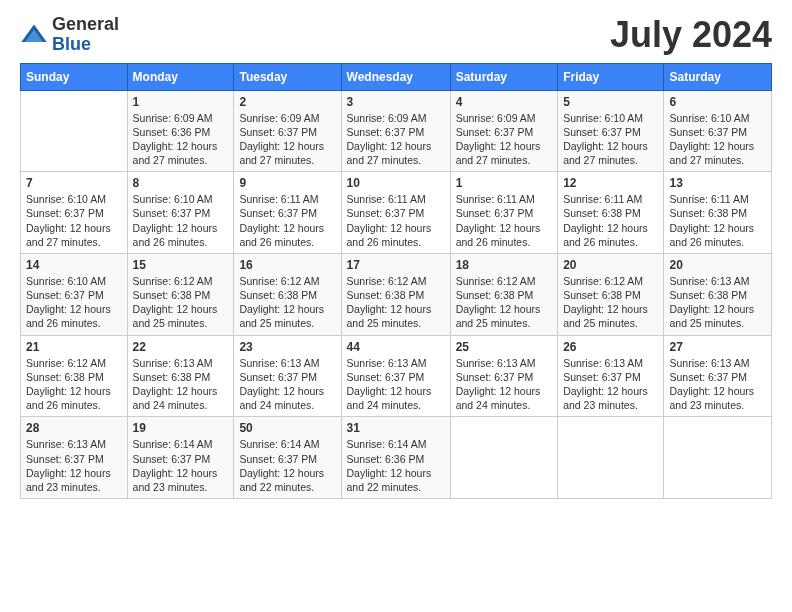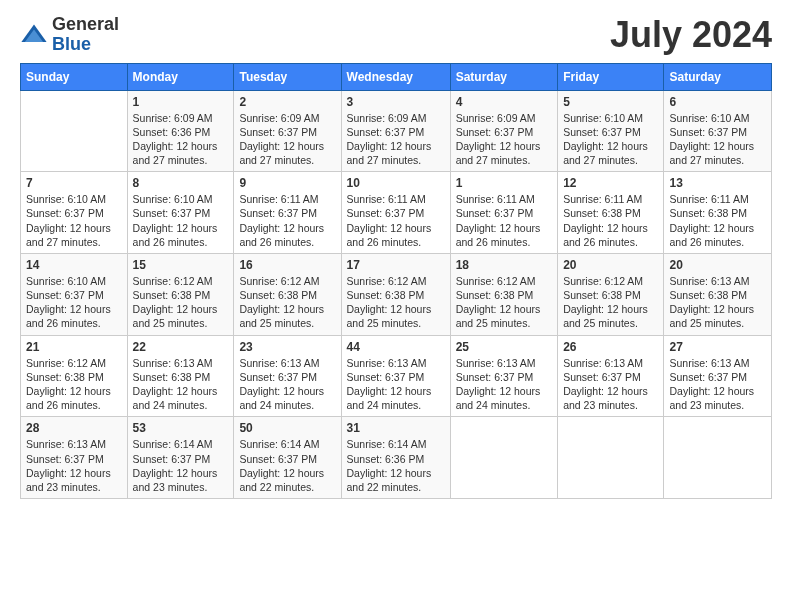--- a/index.html
+++ b/index.html
@@ -254,21 +254,21 @@
             <span class="day-number">27</span>
             <div class="day-info">Sunrise: 6:13 AM<br>Sunset: 6:37 PM<br>Daylight: 12 hours and 23 minutes.</div>
           </td>
         </tr>
         <tr>
           <td>
             <span class="day-number">28</span>
             <div class="day-info">Sunrise: 6:13 AM<br>Sunset: 6:37 PM<br>Daylight: 12 hours and 23 minutes.</div>
           </td>
           <td>
-            <span class="day-number">53</span>
+            <span class="day-number">19</span>
             <div class="day-info">Sunrise: 6:14 AM<br>Sunset: 6:37 PM<br>Daylight: 12 hours and 23 minutes.</div>
           </td>
           <td>
             <span class="day-number">50</span>
             <div class="day-info">Sunrise: 6:14 AM<br>Sunset: 6:37 PM<br>Daylight: 12 hours and 22 minutes.</div>
           </td>
           <td>
             <span class="day-number">31</span>
             <div class="day-info">Sunrise: 6:14 AM<br>Sunset: 6:36 PM<br>Daylight: 12 hours and 22 minutes.</div>
           </td>

